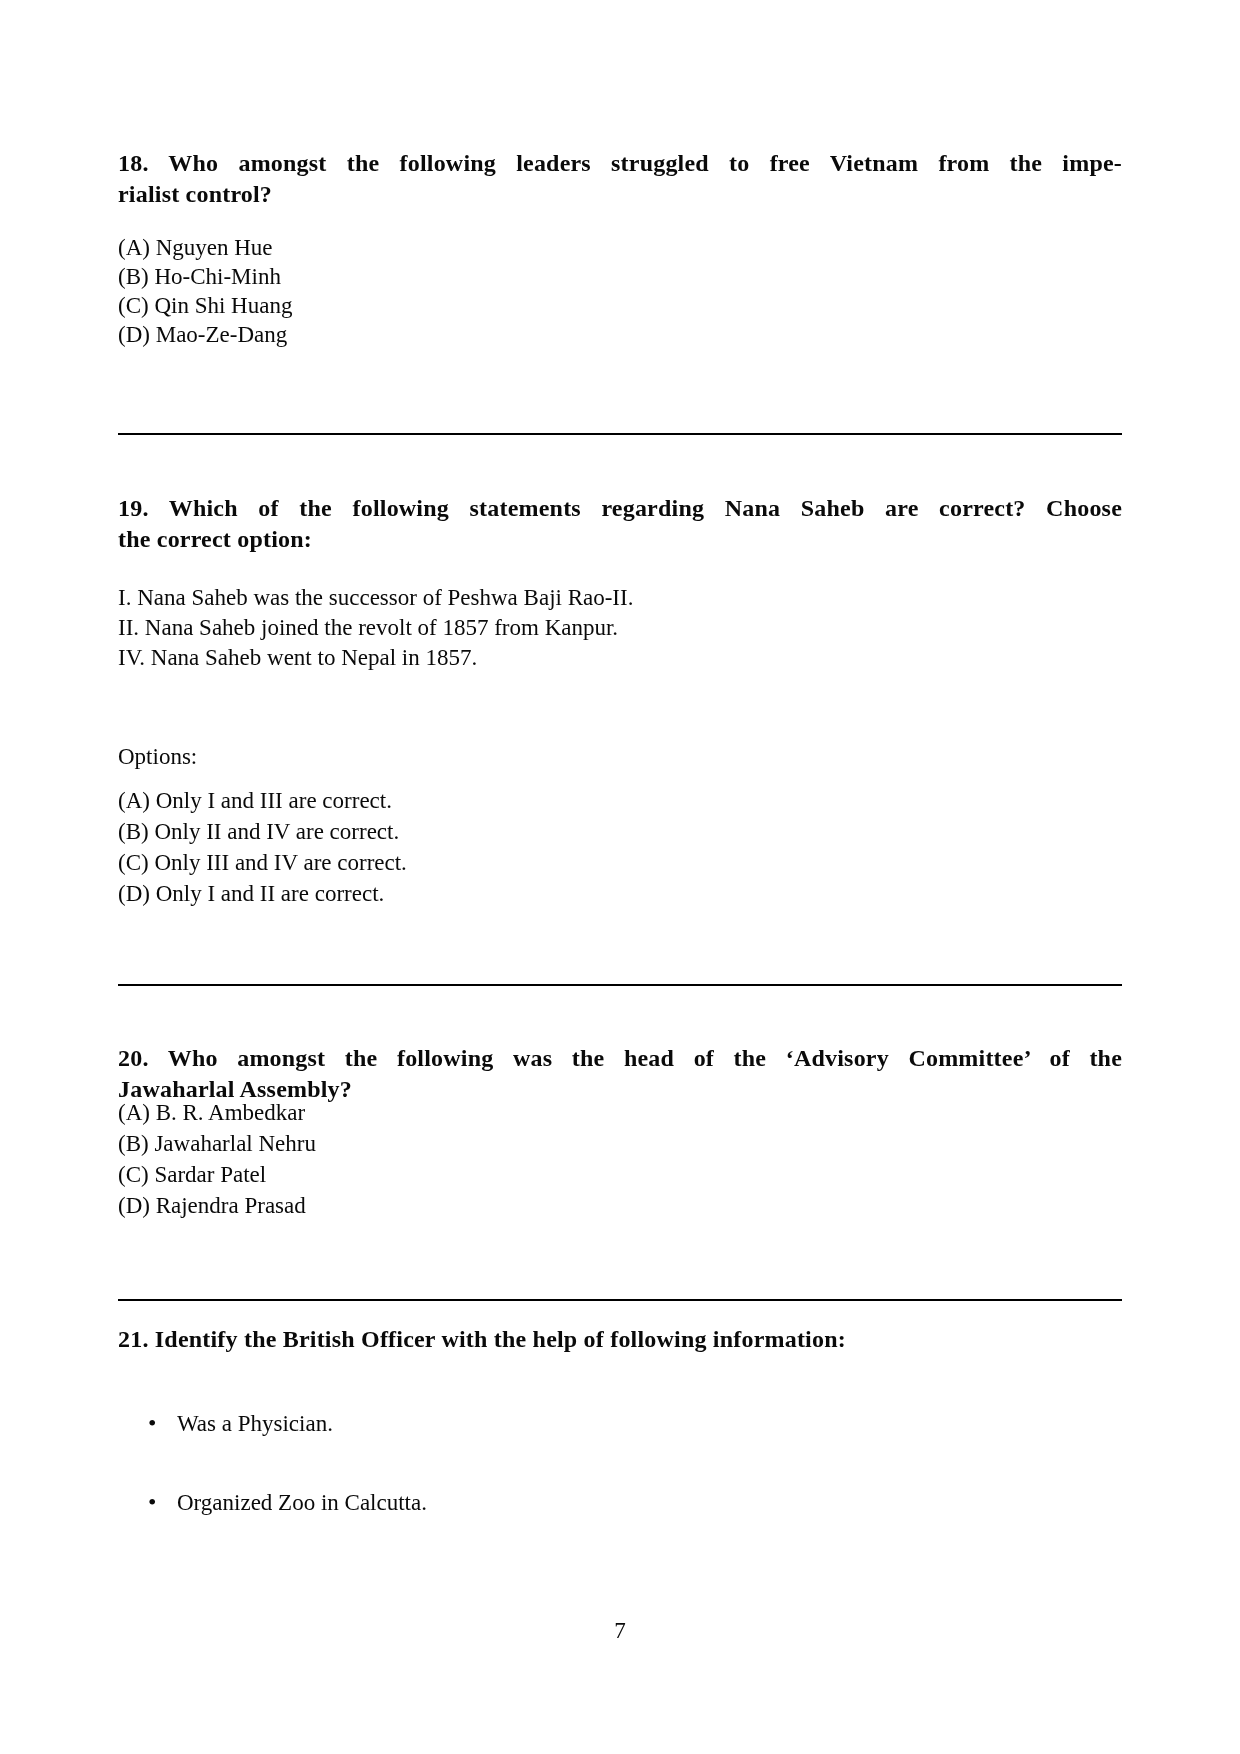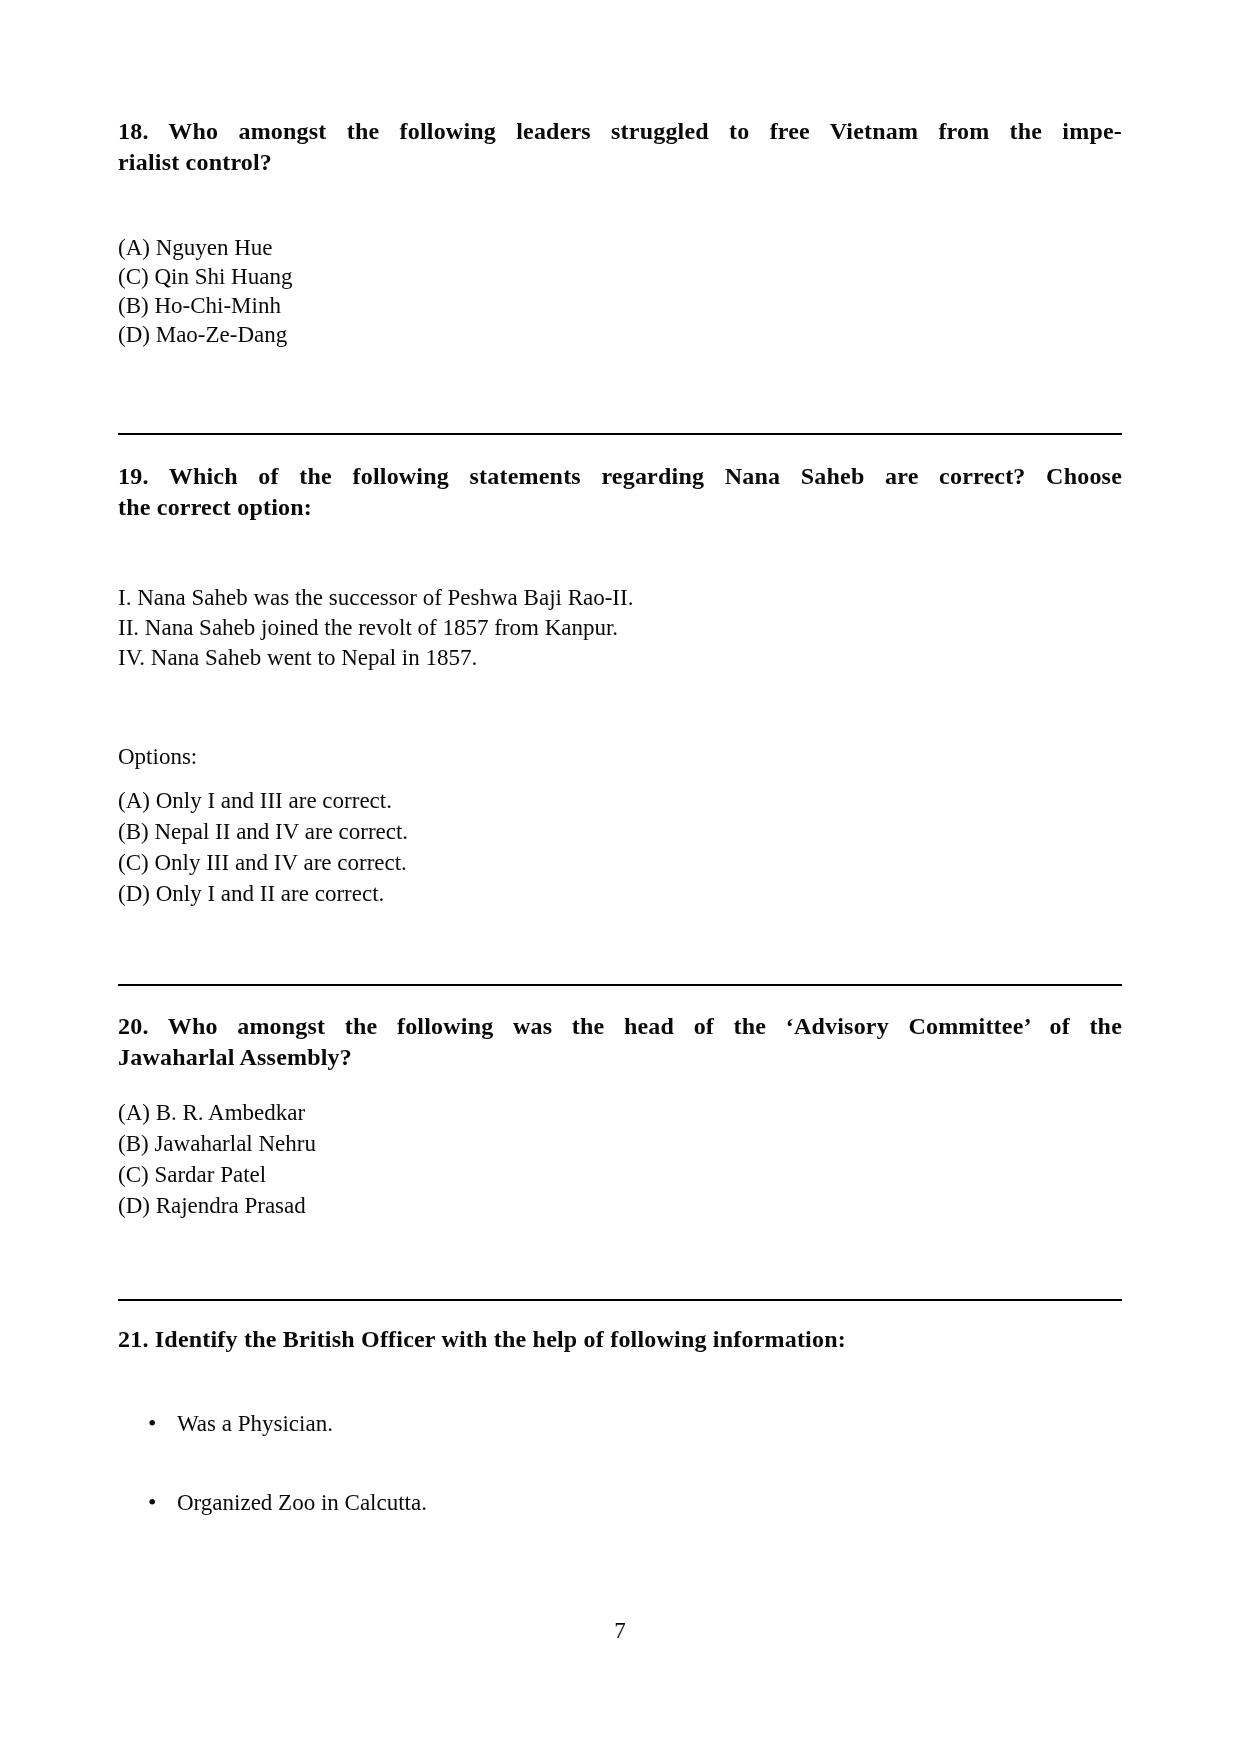--- a/index.html
+++ b/index.html
@@ -24,20 +24,21 @@
   .heading {
     font-weight: bold;
     font-size: 24px;
     line-height: 31px;
     letter-spacing: 0.2px;
   }
   .hline { display: block; }
   .justify-line {
     text-align: justify;
     text-align-last: justify;
+    margin-top: 32px;
   }
   .bodytext {
     font-size: 23px;
   }
   .statements { line-height: 30px; margin-top: 33px; }
   .options-18 { line-height: 29px; }
   .options-31 { line-height: 31px; }
   .options-label { line-height: 30px; margin-top: 14px; }
   .rule {
     position: absolute;
@@ -72,43 +73,43 @@
 
 <div class="page">
 
   <section class="block heading" style="top:116px">
     <span class="hline justify-line">18. Who amongst the following leaders struggled to free Vietnam from the impe-</span>
     <span class="hline">rialist control?</span>
   </section>
 
   <section class="block bodytext options-18" style="top:233px">
     <div>(A) Nguyen Hue</div>
+    <div>(B) Ho-Chi-Minh</div>
     <div>(C) Qin Shi Huang</div>
-    <div>(B) Ho-Chi-Minh</div>
     <div>(D) Mao-Ze-Dang</div>
   </section>
 
   <div class="rule" style="top:433px"></div>
 
   <section class="block heading" style="top:461px">
     <span class="hline justify-line">19. Which of the following statements regarding Nana Saheb are correct? Choose</span>
     <span class="hline">the correct option:</span>
   </section>
 
   <section class="block bodytext statements" style="top:550px">
     <div>I. Nana Saheb was the successor of Peshwa Baji Rao-II.</div>
     <div>II. Nana Saheb joined the revolt of 1857 from Kanpur.</div>
     <div>IV. Nana Saheb went to Nepal in 1857.</div>
   </section>
 
   <div class="block bodytext options-label" style="top:728px">Options:</div>
 
   <section class="block bodytext options-31" style="top:785px">
     <div>(A) Only I and III are correct.</div>
-    <div>(B) Nepal II and IV are correct.</div>
+    <div>(B) Only II and IV are correct.</div>
     <div>(C) Only III and IV are correct.</div>
     <div>(D) Only I and II are correct.</div>
   </section>
 
   <div class="rule" style="top:984px"></div>
 
   <section class="block heading" style="top:1011px">
     <span class="hline justify-line">20. Who amongst the following was the head of the ‘Advisory Committee’ of the</span>
     <span class="hline">Jawaharlal Assembly?</span>
   </section>

